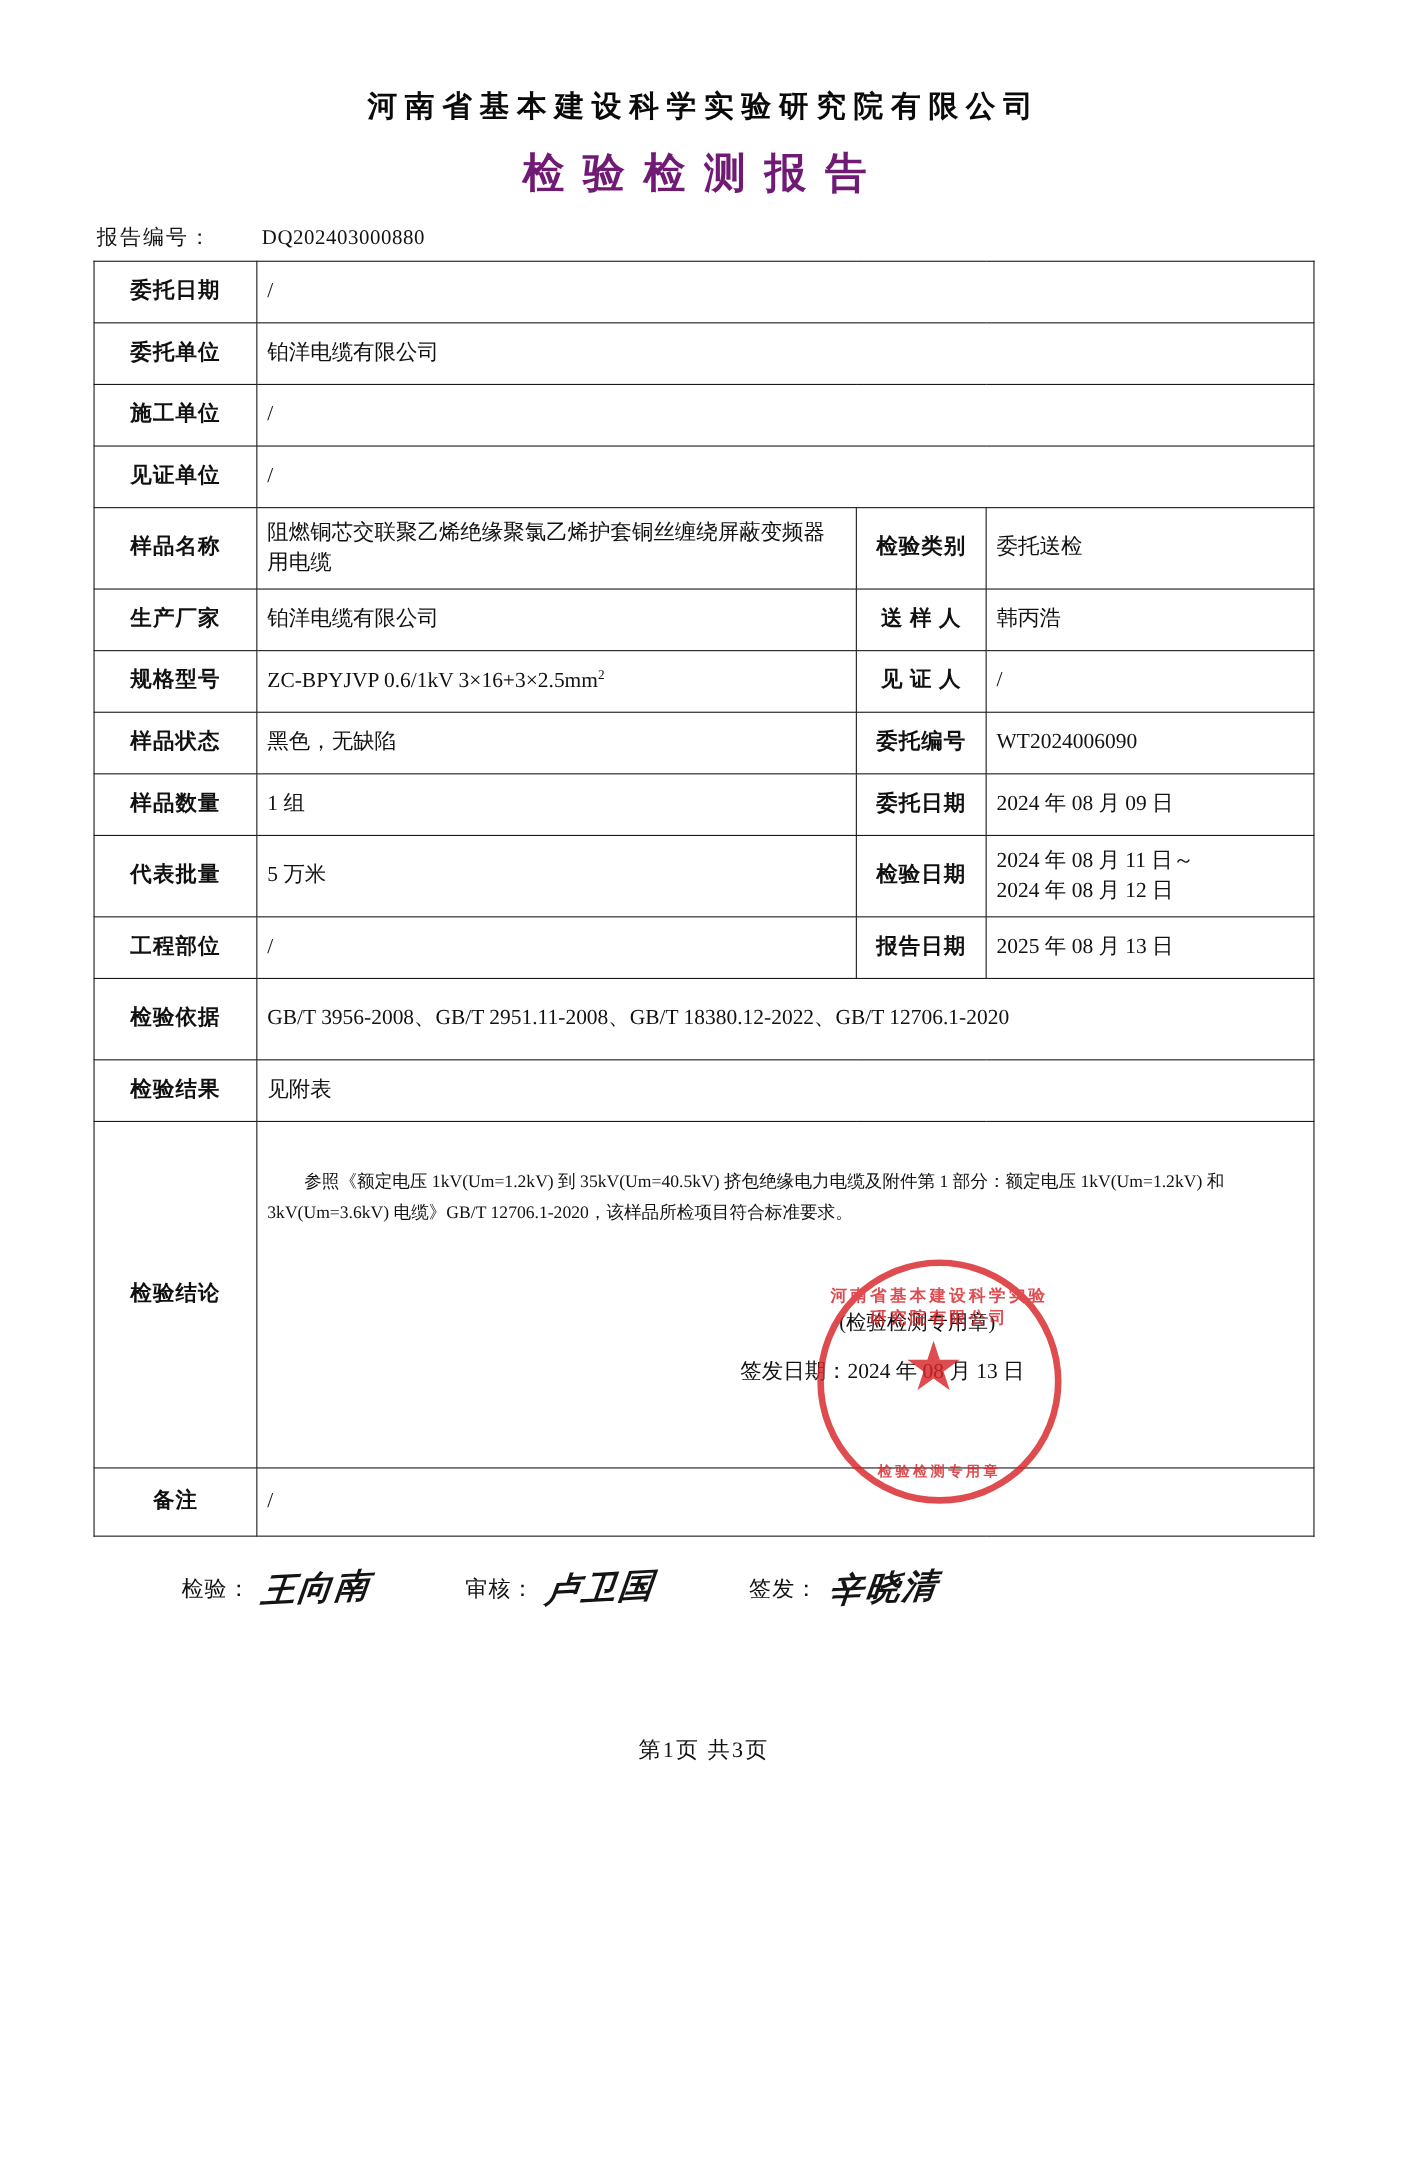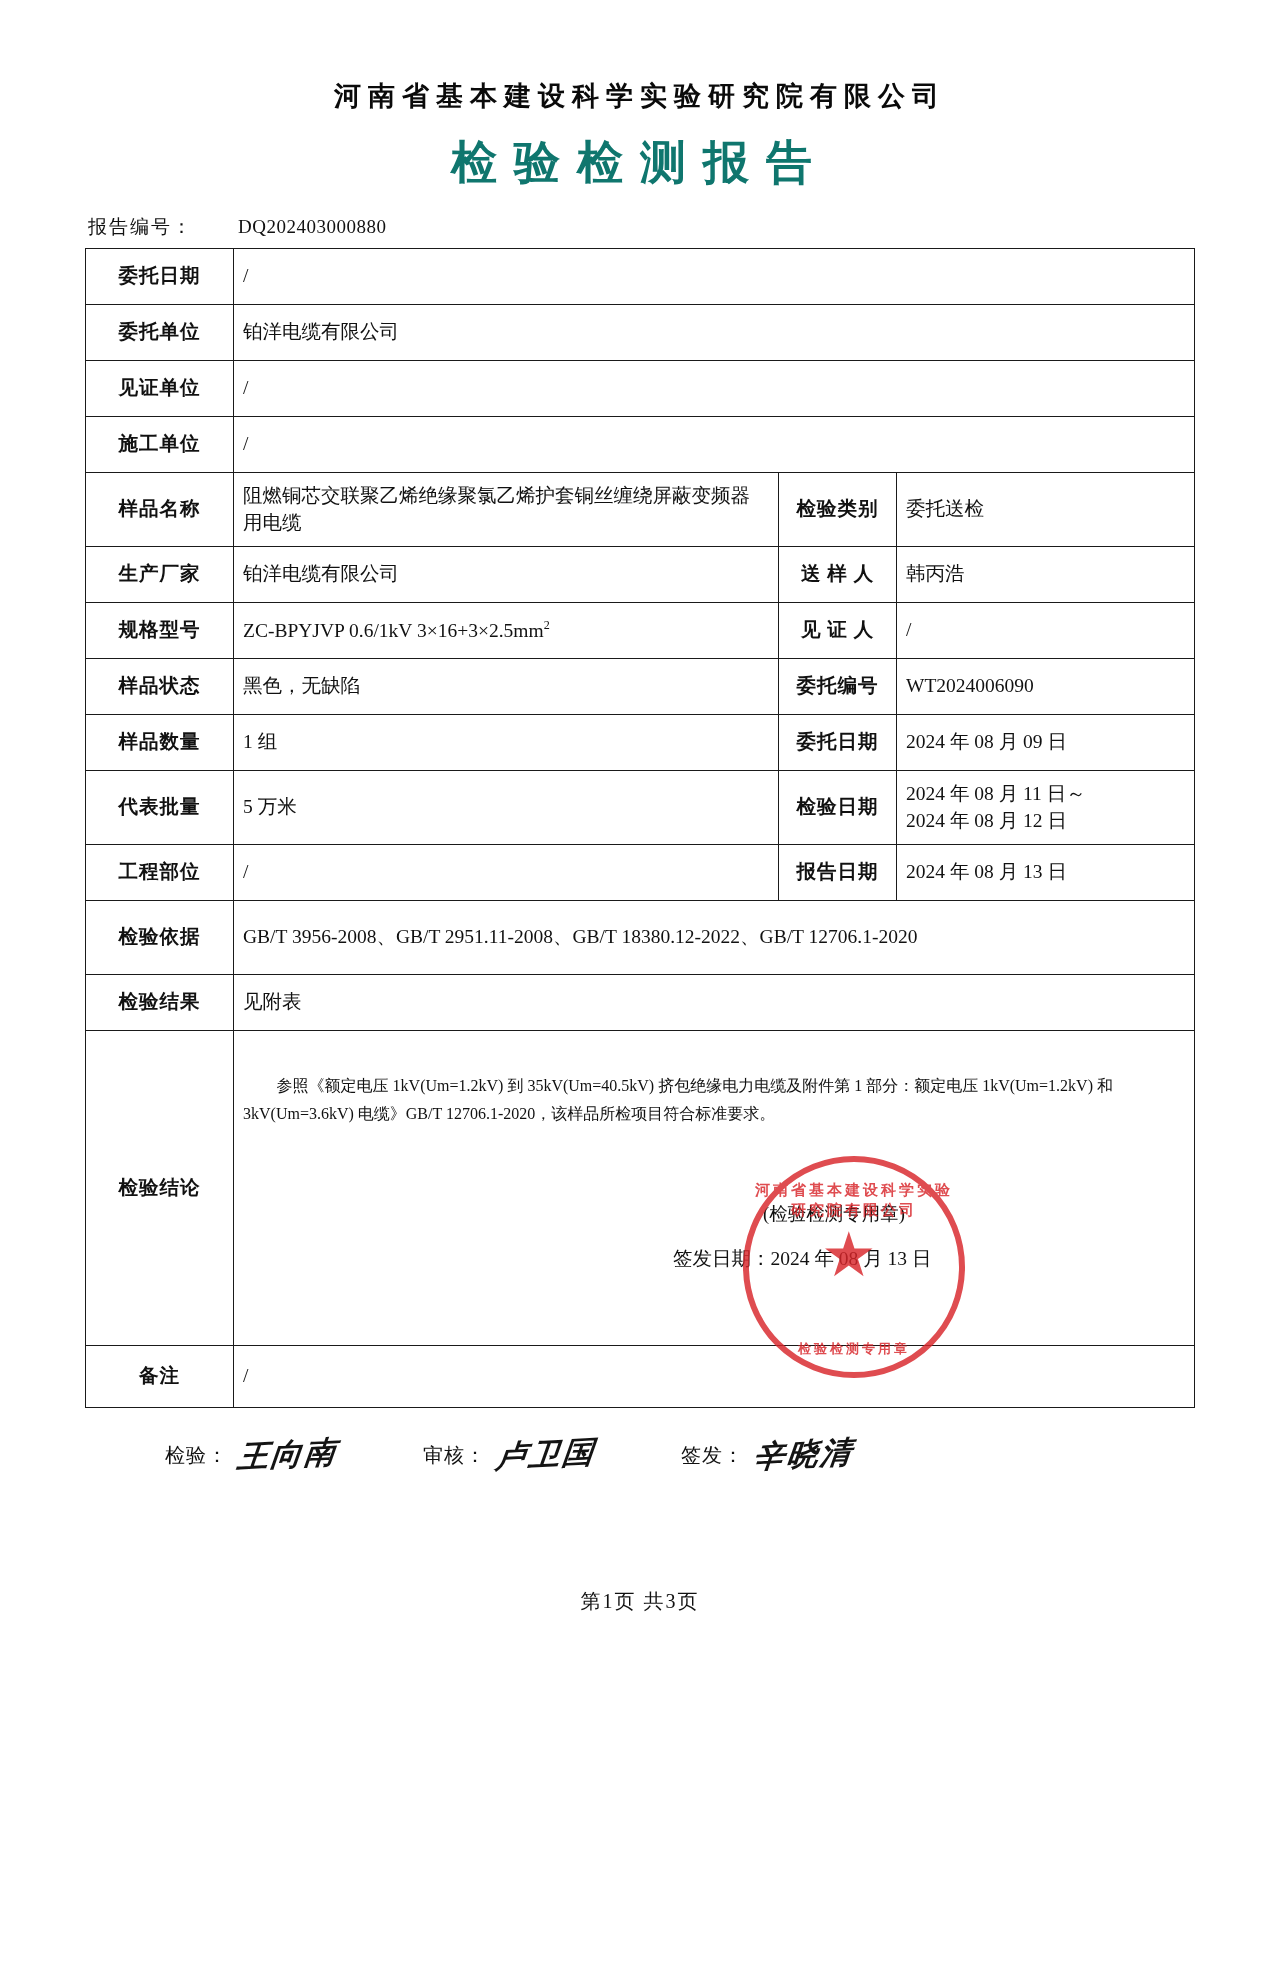--- a/index.html
+++ b/index.html
@@ -26,26 +26,26 @@
     padding-top: 78px;
   }
   .company-name {
     font-size: 27px;
     font-weight: 700;
     letter-spacing: 7px;
     font-family: "Liberation Serif", "DejaVu Serif", serif;
     color: #0a0a0a;
   }
   .report-title {
-    font-size: 46px;
+    font-size: 38px;
     font-weight: 700;
     letter-spacing: 17px;
     margin-top: 18px;
     font-family: "Liberation Serif", "DejaVu Serif", serif;
-    color: #0f766e;
+    color: #701a75;
   }
   .report-no-row {
     margin-top: 20px;
     padding-left: 88px;
     font-size: 19px;
     letter-spacing: 0.5px;
   }
   .report-no-label {
     font-family: "Liberation Serif", "DejaVu Serif", serif;
     letter-spacing: 2px;
@@ -237,25 +237,25 @@
     <tbody>
       <tr class="r-med">
         <td class="lbl">委托日期</td>
         <td class="val" colspan="3">/</td>
       </tr>
       <tr class="r-med">
         <td class="lbl">委托单位</td>
         <td class="val" colspan="3">铂洋电缆有限公司</td>
       </tr>
       <tr class="r-med">
+        <td class="lbl">施工单位</td>
+        <td class="val" colspan="3">/</td>
+      </tr>
+      <tr class="r-med">
         <td class="lbl">见证单位</td>
-        <td class="val" colspan="3">/</td>
-      </tr>
-      <tr class="r-med">
-        <td class="lbl">施工单位</td>
         <td class="val" colspan="3">/</td>
       </tr>
 
       <tr class="r-two">
         <td class="lbl">样品名称</td>
         <td class="val">阻燃铜芯交联聚乙烯绝缘聚氯乙烯护套铜丝缠绕屏蔽变频器用电缆</td>
         <td class="lbl2">检验类别</td>
         <td class="val2">委托送检</td>
       </tr>
 
@@ -294,21 +294,21 @@
         <td class="val2">
           <div>2024 年 08 月 11 日～</div>
           <div>2024 年 08 月 12 日</div>
         </td>
       </tr>
 
       <tr class="r-med">
         <td class="lbl">工程部位</td>
         <td class="val">/</td>
         <td class="lbl2">报告日期</td>
-        <td class="val2">2024 年 08 月 13 日</td>
+        <td class="val2">2025 年 08 月 13 日</td>
       </tr>
 
 
       <tr class="r-two">
         <td class="lbl">检验依据</td>
         <td class="val" colspan="3">GB/T 3956-2008、GB/T 2951.11-2008、GB/T 18380.12-2022、GB/T 12706.1-2020</td>
       </tr>
 
       <tr class="r-med">
         <td class="lbl">检验结果</td>

